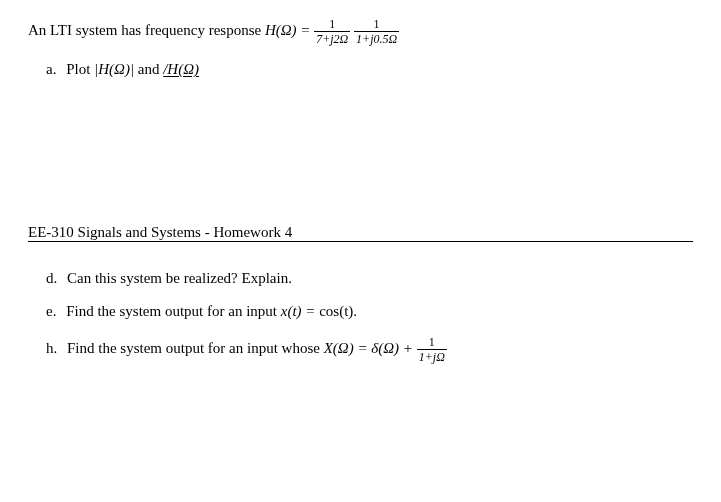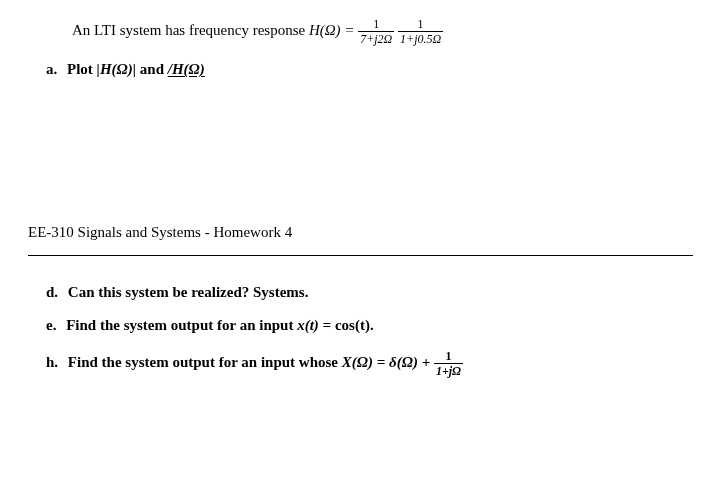--- a/index.html
+++ b/index.html
@@ -6,28 +6,28 @@
   body {
     width: 721px;
     height: 502px;
     background: #ffffff;
     font-family: "Times New Roman", Georgia, serif;
     font-size: 15px;
     color: #000;
     padding: 18px 28px 0 28px;
     overflow: hidden;
   }
-  .intro { margin-bottom: 12px; margin-left: 44px; }
+  .intro { margin-bottom: 12px; }
   .items { padding-left: 18px; }
-  .item { margin: 16px 0; font-weight: bold; }
+  .item { margin: 16px 0; }
   .label { display: inline; margin-right: 6px; }
   .gap { height: 130px; }
   .header-line {
     border-bottom: 1px solid #000;
-    padding-bottom: 14px;
+    padding-bottom: 0;
     margin-bottom: 28px;
   }
   
   .math { font-style: italic; font-family: "Times New Roman", serif; }
   .upright { font-style: normal; }
   .frac {
     display: inline-block;
     vertical-align: middle;
     text-align: center;
     font-size: 12px;
@@ -67,21 +67,21 @@
 
 <div class="gap"></div>
 
 <div class="header-line">
   <span>EE-310 Signals and Systems - Homework 4</span>
 </div>
 
 <div class="items">
   <div class="item">
     <span class="label">d.</span>
-    <span>Can this system be realized? Systems.</span>
+    <span>Can this system be realized? Explain.</span>
   </div>
   <div class="item">
     <span class="label">e.</span>
     <span>
       <span>Find the system output for an input </span><span class="math">x(t) = </span><span class="upright">cos(t)</span><span>.</span>
     </span>
   </div>
   <div class="item">
     <span class="label">h.</span>
     <span>

